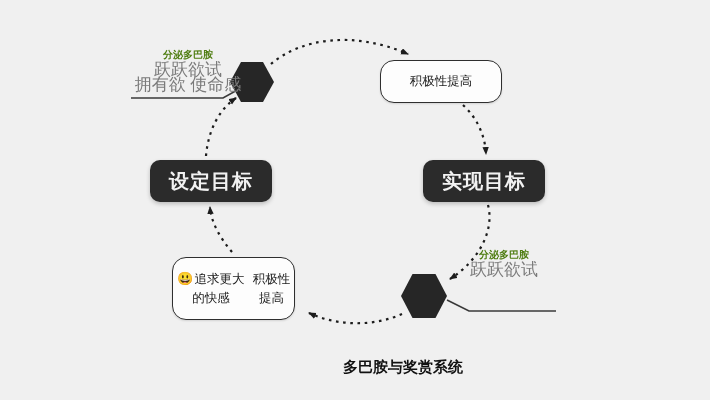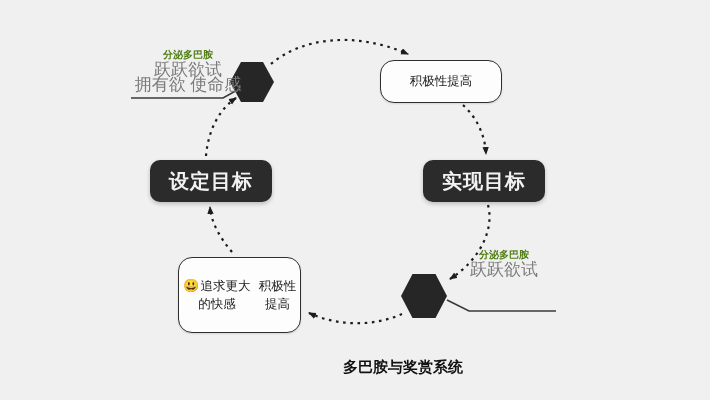--- a/index.html
+++ b/index.html
@@ -20,21 +20,21 @@
   .node-right{left:423px;top:160px;width:122px;height:42px;}
 
   
   .callout{
     position:absolute;background:#fdfdfd;border:1.6px solid #2f2f2f;border-radius:14px;
     display:flex;flex-direction:row;align-items:center;justify-content:center;
     font-size:12.5px;color:#222;text-align:center;line-height:18.5px;
     box-shadow:0 1px 2px rgba(0,0,0,.12);box-sizing:border-box;
   }
   .callout-tr{left:380px;top:60px;width:122px;height:43px;}
-  .callout-bl{left:178px;top:257px;width:123px;height:76px;}
+  .callout-bl{left:172px;top:257px;width:123px;height:63px;}
   .emoji{font-size:13px;margin-right:1px;}
 
   
   .ann{position:absolute;text-align:center;}
   .ann-heading{font-size:10px;font-weight:700;color:#4d7c0f;line-height:16px;font-family:Liberation Serif, serif;}
   .ann-line{font-size:17px;color:#7a7a7a;line-height:14.5px;}
   .ann-tl{left:128px;top:47px;width:120px;}
   .ann-br{left:448px;top:247px;width:112px;}
 
   .title{

